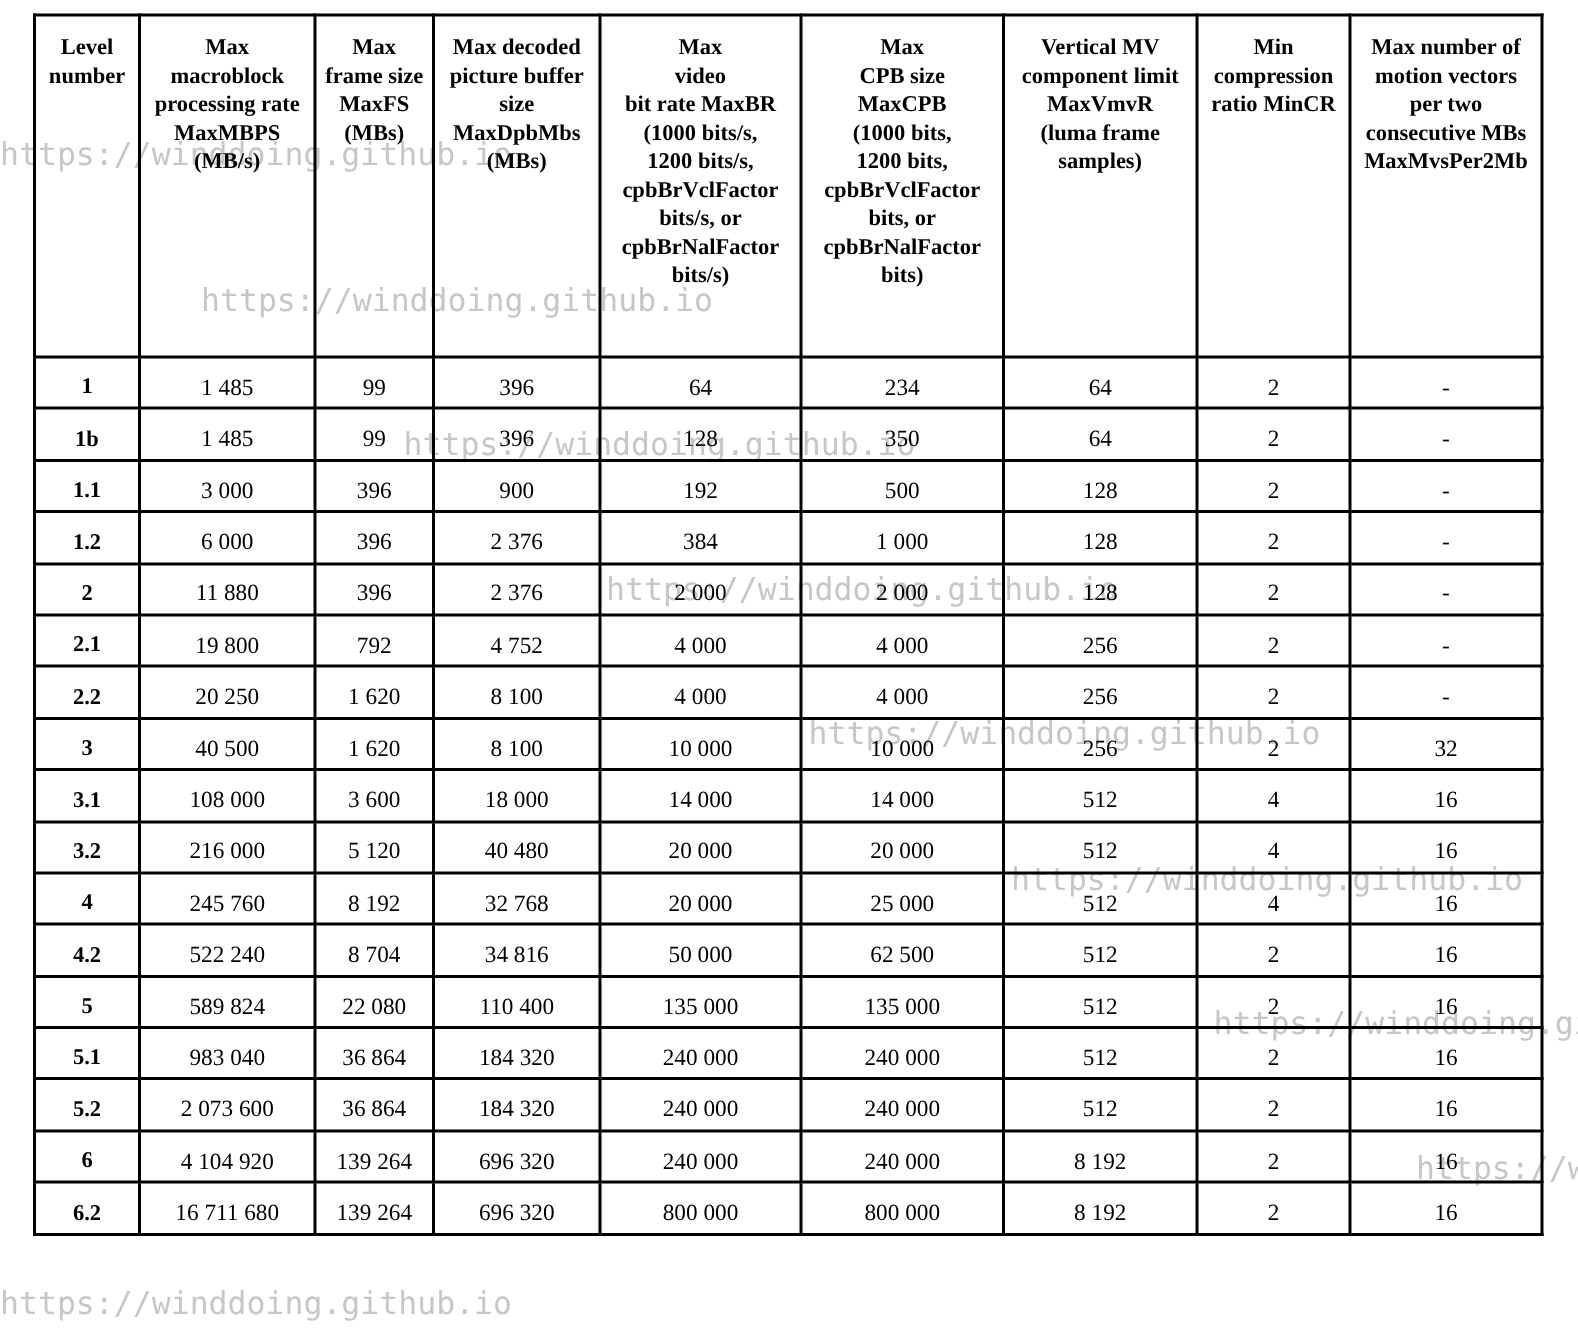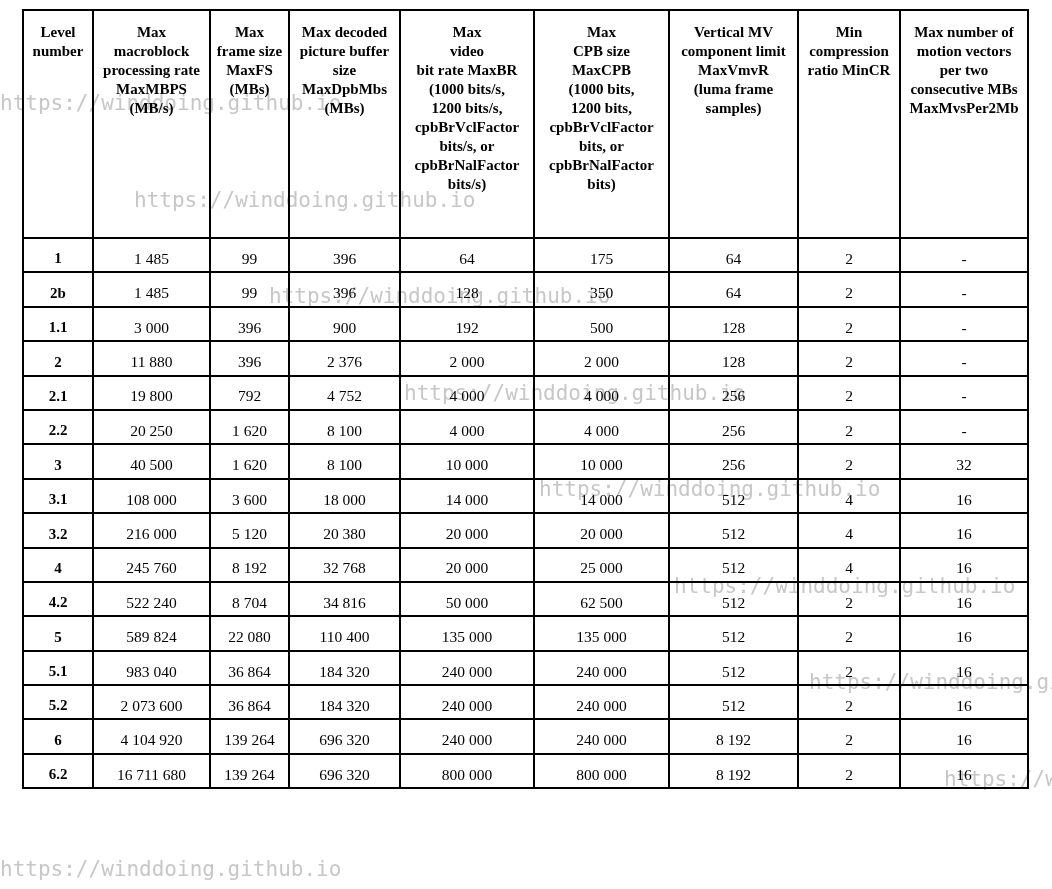--- a/index.html
+++ b/index.html
@@ -103,43 +103,54 @@
           <th>Max number of<br>motion vectors<br>per two<br>consecutive MBs<br>MaxMvsPer2Mb</th>
         </tr>
       </thead>
     <tbody>
         <tr>
           <td class="level-cell">1</td>
           <td>1 485</td>
           <td>99</td>
           <td>396</td>
           <td>64</td>
-          <td>175</td>
+          <td>234</td>
           <td>64</td>
           <td>2</td>
           <td>-</td>
         </tr>
         <tr>
-          <td class="level-cell">2b</td>
+          <td class="level-cell">1b</td>
           <td>1 485</td>
           <td>99</td>
           <td>396</td>
           <td>128</td>
           <td>350</td>
           <td>64</td>
           <td>2</td>
           <td>-</td>
         </tr>
         <tr>
           <td class="level-cell">1.1</td>
           <td>3 000</td>
           <td>396</td>
           <td>900</td>
           <td>192</td>
           <td>500</td>
+          <td>128</td>
+          <td>2</td>
+          <td>-</td>
+        </tr>
+        <tr>
+          <td class="level-cell">1.2</td>
+          <td>6 000</td>
+          <td>396</td>
+          <td>2 376</td>
+          <td>384</td>
+          <td>1 000</td>
           <td>128</td>
           <td>2</td>
           <td>-</td>
         </tr>
         <tr>
           <td class="level-cell">2</td>
           <td>11 880</td>
           <td>396</td>
           <td>2 376</td>
           <td>2 000</td>
@@ -189,21 +200,21 @@
           <td>14 000</td>
           <td>14 000</td>
           <td>512</td>
           <td>4</td>
           <td>16</td>
         </tr>
         <tr>
           <td class="level-cell">3.2</td>
           <td>216 000</td>
           <td>5 120</td>
-          <td>20 380</td>
+          <td>40 480</td>
           <td>20 000</td>
           <td>20 000</td>
           <td>512</td>
           <td>4</td>
           <td>16</td>
         </tr>
         <tr>
           <td class="level-cell">4</td>
           <td>245 760</td>
           <td>8 192</td>

